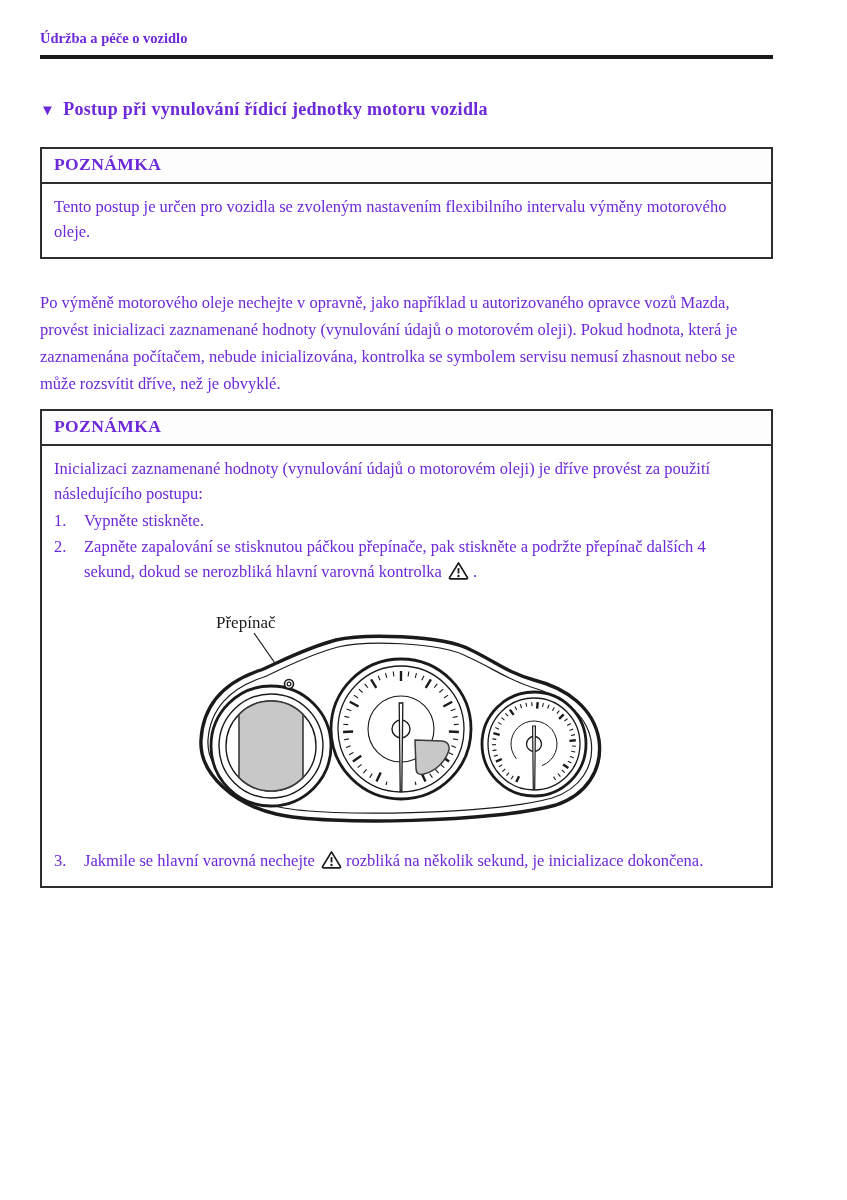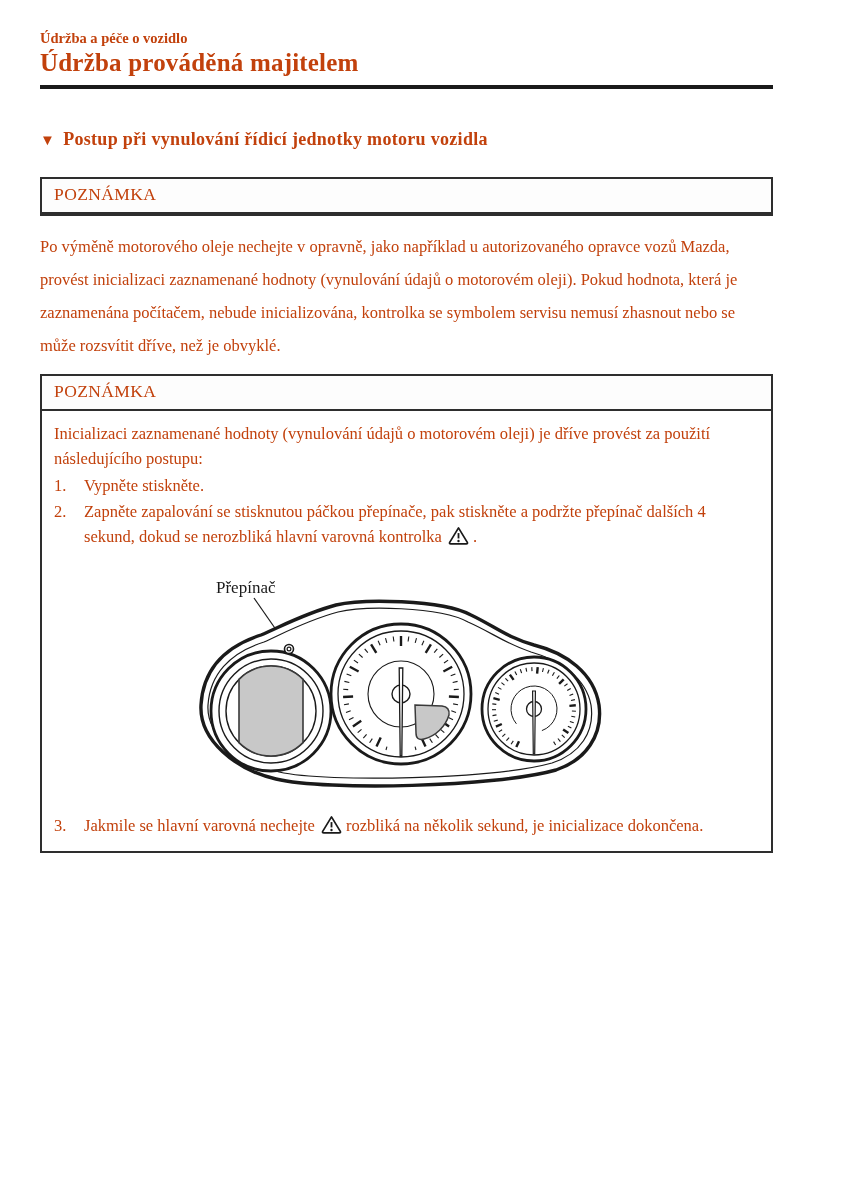--- a/index.html
+++ b/index.html
@@ -1,21 +1,21 @@
 <!DOCTYPE html>
 <html><head>
 <meta charset="utf-8">
 <style>
   * { margin:0; padding:0; box-sizing:border-box; }
   html,body { background:#ffffff; }
   .page {
     position:relative;
     width:847px; height:1000px;
     background:#ffffff;
-    color:#c2410c;
+    color:#6d28d9;
     font-family:"Liberation Serif","DejaVu Serif",serif;
     overflow:hidden;
   }
   .content { position:absolute; left:40px; top:0; width:733px; }
 
   .breadcrumb {
     padding-top:30px;
     font-size:14.5px; font-weight:bold;
   }
   .page-title {
@@ -34,33 +34,33 @@
   .section-marker { font-size:15px; margin-right:8px; }
 
   .note-box {
     border:2px solid #2e2e2e;
     background:#ffffff;
   }
   .note-box.first { margin-top:27px; }
   .note-box.second { margin-top:12px; }
   .note-header {
     padding:5px 12px 7px 12px;
-    font-size:17.5px; font-weight:normal;
+    font-size:17.5px; font-weight:bold;
     letter-spacing:0.4px;
     border-bottom:2px solid #2e2e2e;
     background:#fdfdfd;
   }
   .note-body {
     padding:10px 12px 13px 12px;
     font-size:16.5px; line-height:25px;
   }
 
   .paragraph {
-    margin-top:14px;
-    font-size:16.5px; line-height:33px;
+    margin-top:30px;
+    font-size:16.5px; line-height:27px;
   }
 
   .steps { margin-top:2px; }
   .step { display:flex; margin-top:1px; }
   .step-num { width:30px; flex:none; }
   .step-text { flex:1; }
 
   .warn-icon {
     display:inline-block;
     width:21px; height:19px;
@@ -79,30 +79,30 @@
     font-size:25px; font-weight:bold;
   }
 </style>
 </head>
 <body>
 
 <div class="page">
   <div class="content">
 
     <div class="breadcrumb">Údržba a péče o vozidlo</div>
-    <h1 class="page-title">Údržba prováděná majitelem</h1>
     <div class="title-rule"></div>
 
     <div class="section-heading">
       <span class="section-marker">▼</span>
       <span>Postup při vynulování řídicí jednotky motoru vozidla</span>
     </div>
 
     <div class="note-box first">
       <div class="note-header">POZNÁMKA</div>
+      <div class="note-body">Tento postup je určen pro vozidla se zvoleným nastavením flexibilního intervalu výměny motorového oleje.</div>
     </div>
 
     <p class="paragraph">Po výměně motorového oleje nechejte v opravně, jako například u autorizovaného opravce vozů Mazda, provést inicializaci zaznamenané hodnoty (vynulování údajů o motorovém oleji). Pokud hodnota, která je zaznamenána počítačem, nebude inicializována, kontrolka se symbolem servisu nemusí zhasnout nebo se může rozsvítit dříve, než je obvyklé.</p>
 
     <div class="note-box second">
       <div class="note-header">POZNÁMKA</div>
       <div class="note-body">
         <div>Inicializaci zaznamenané hodnoty (vynulování údajů o motorovém oleji) je dříve provést za použití následujícího postupu:</div>
 
         <div class="steps">

